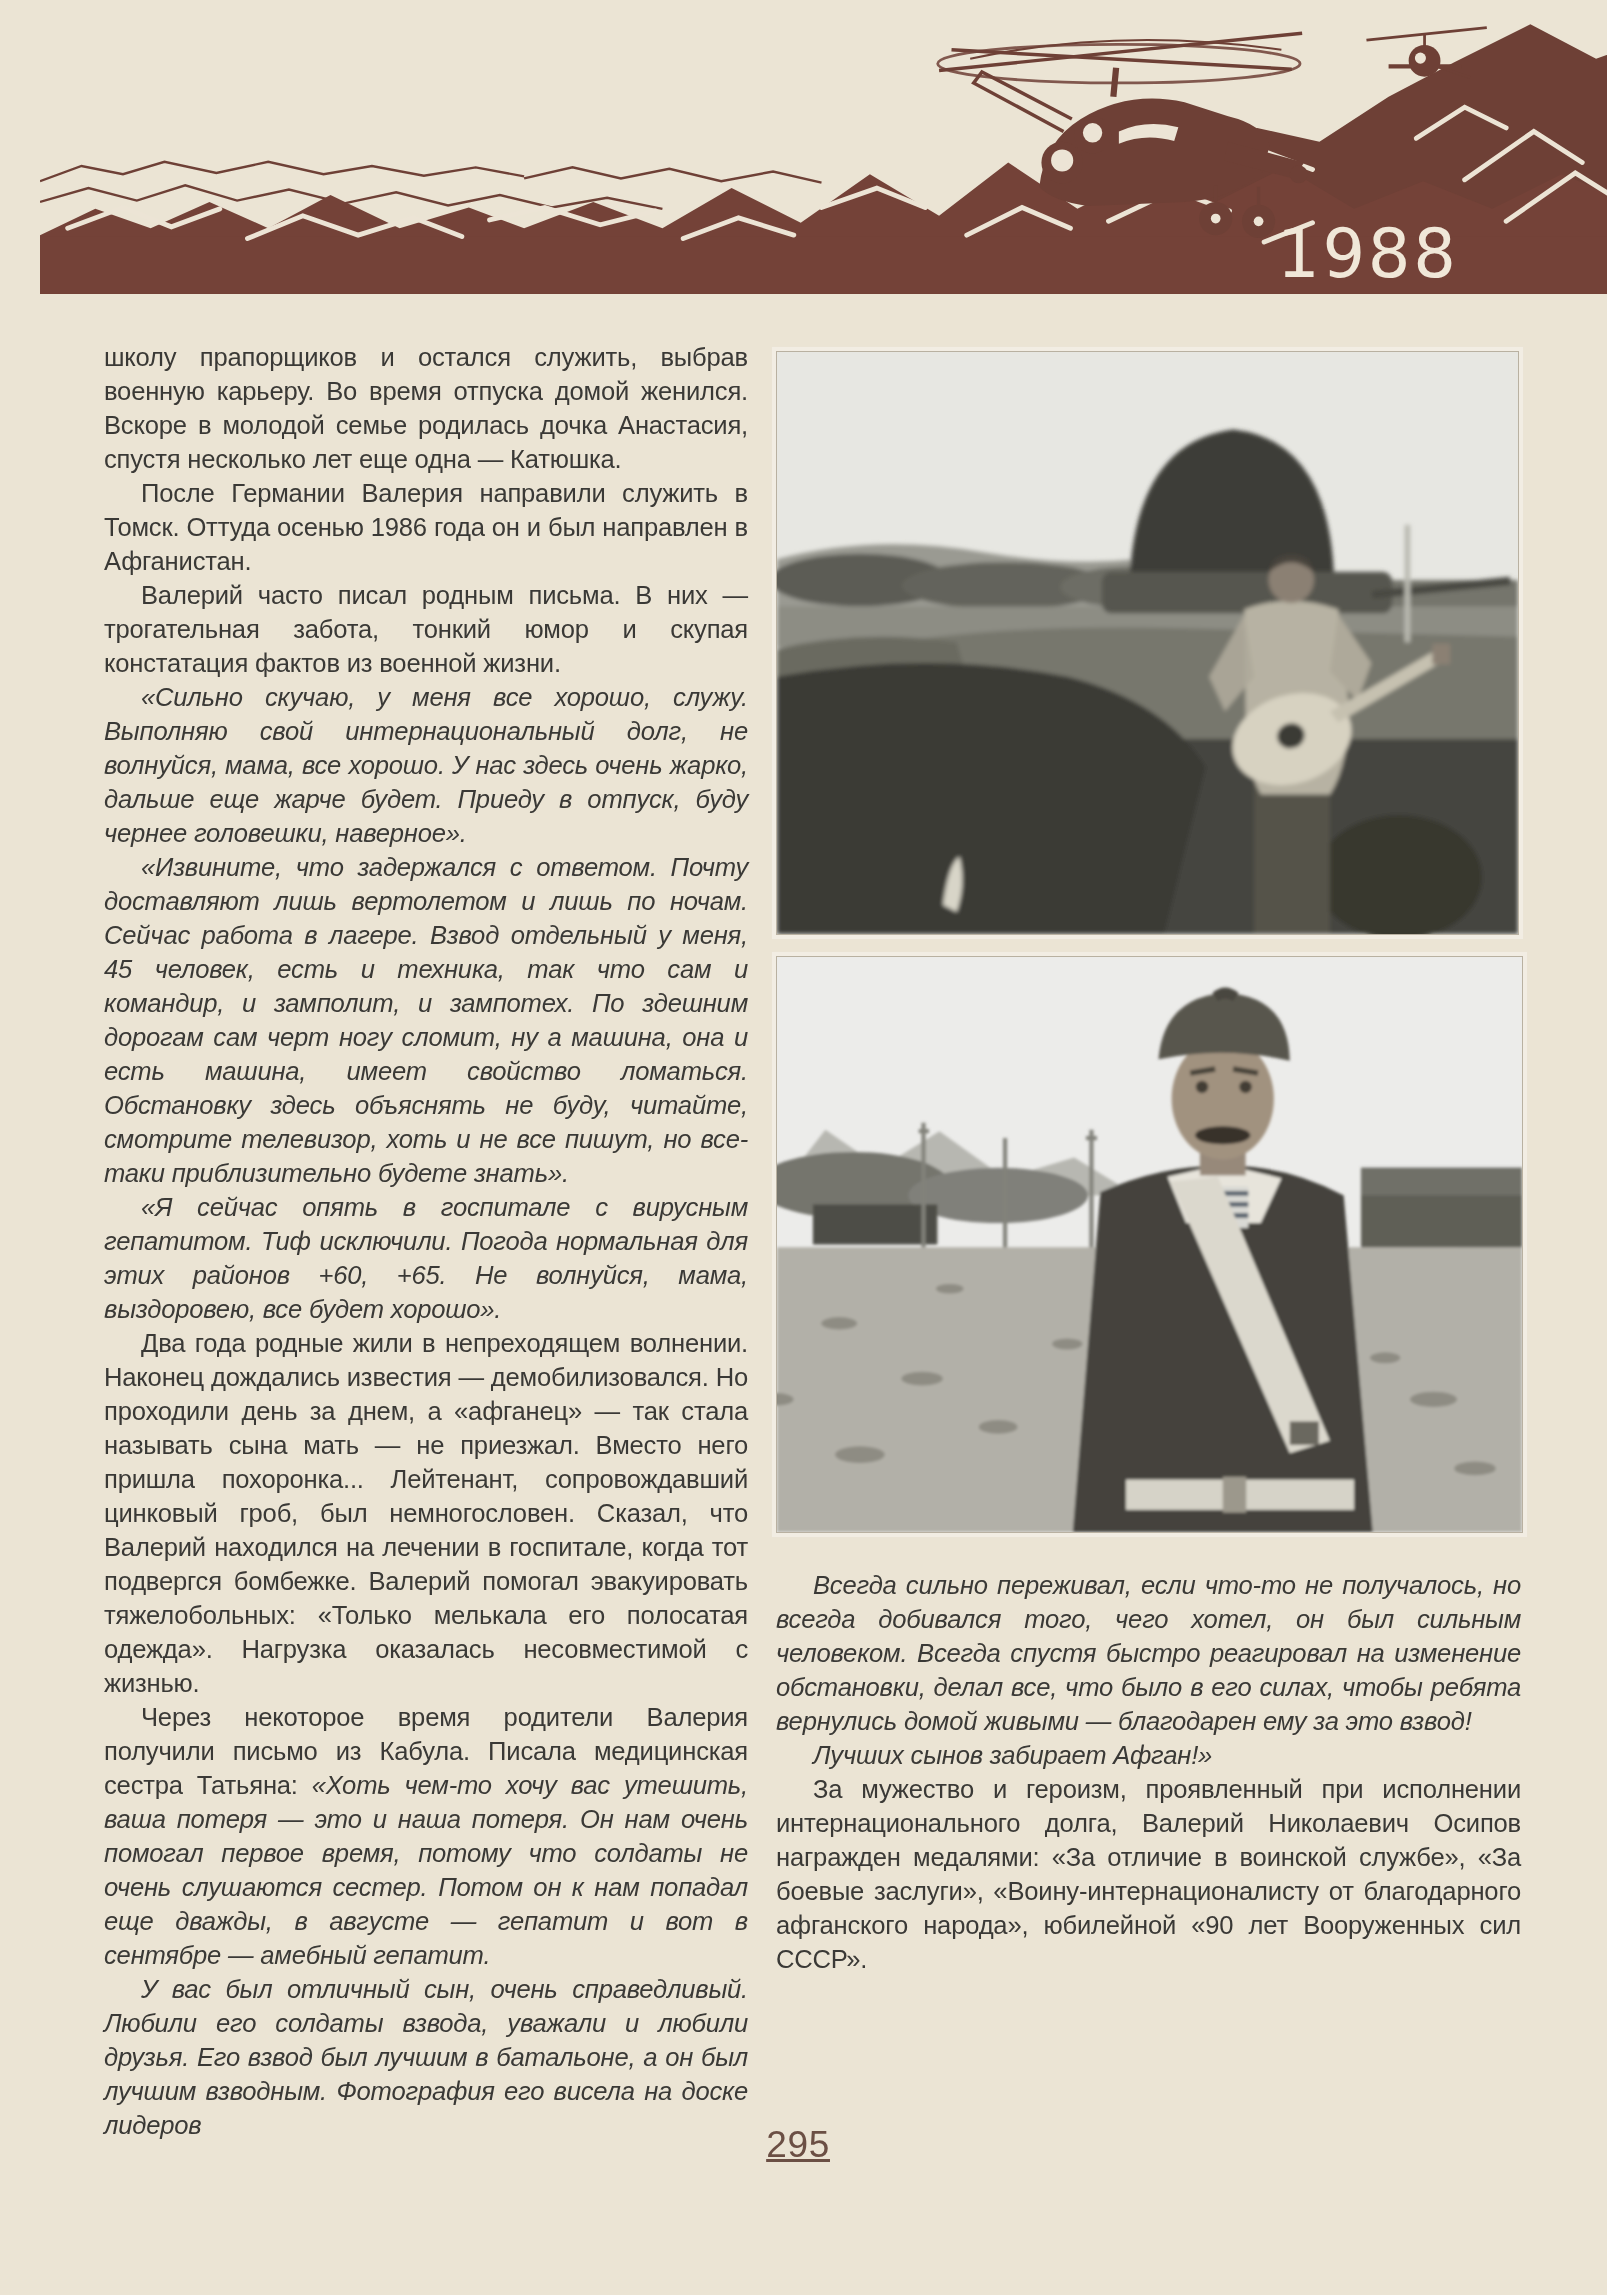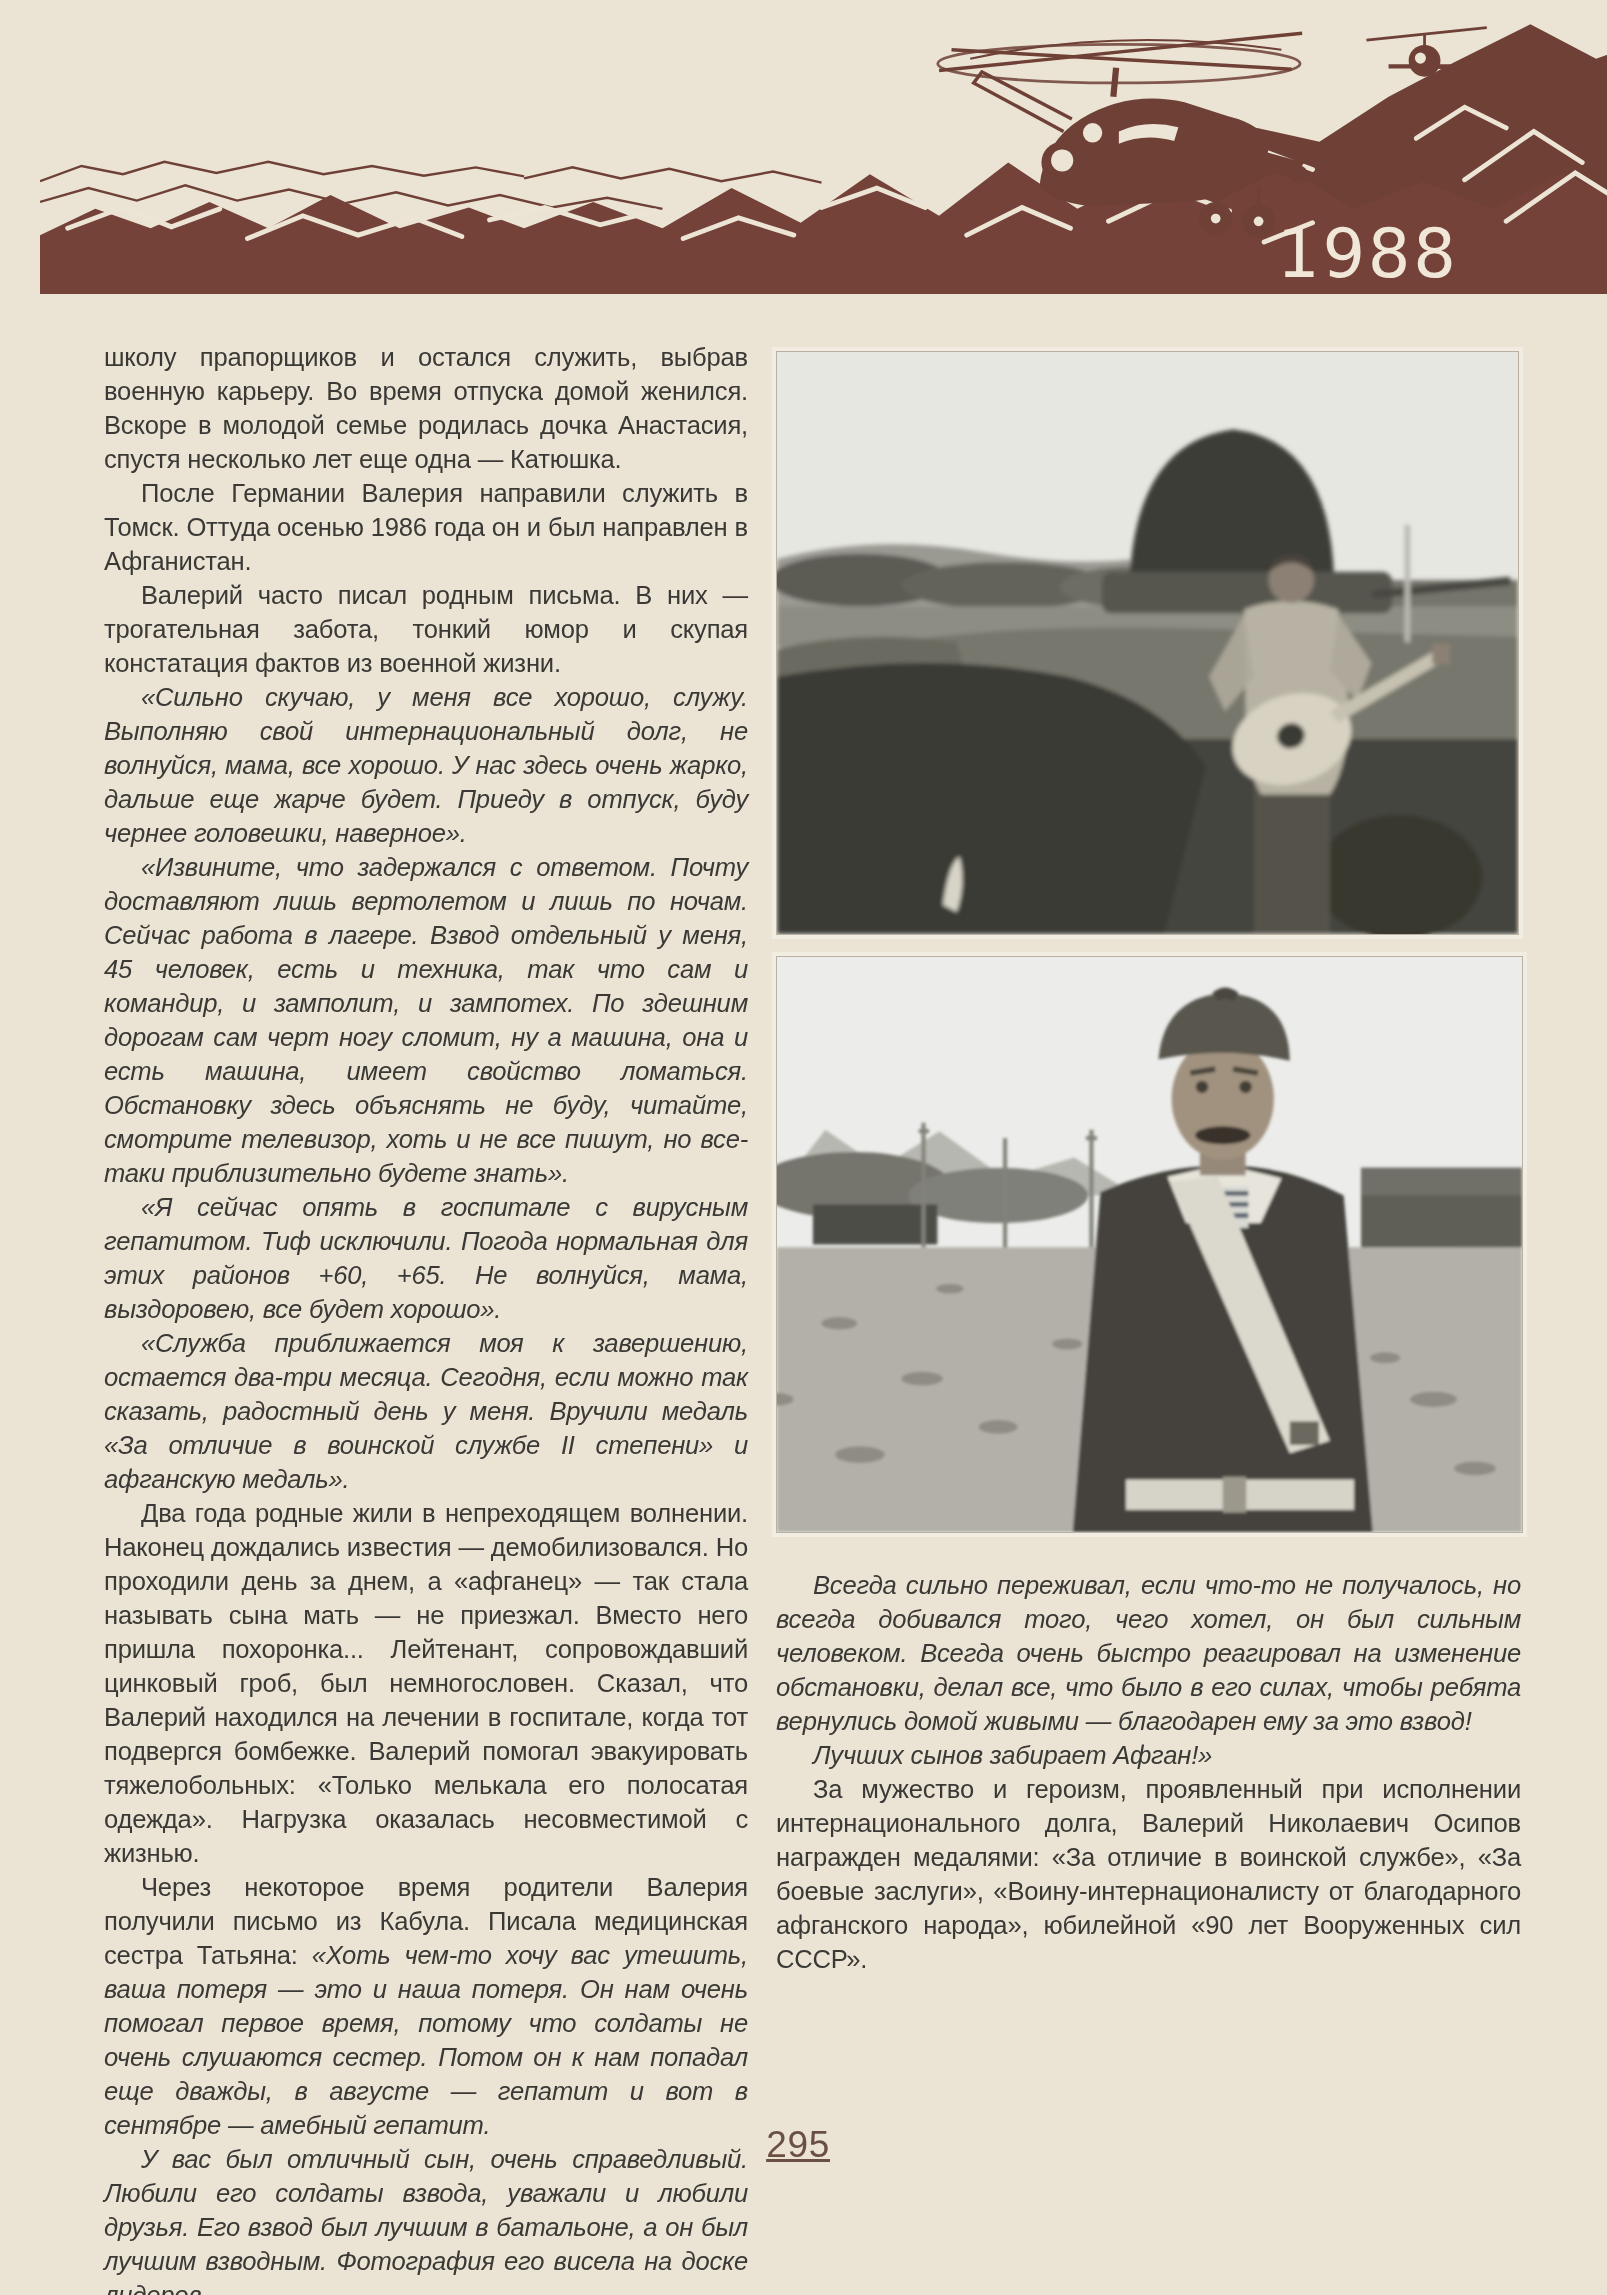--- a/index.html
+++ b/index.html
@@ -124,21 +124,20 @@
   </svg>
 </div>
 
 <div class="column col-left">
     <p class="para"><span class="run-regular">школу прапорщиков и остался служить, выбрав военную карьеру. Во время отпуска домой женился. Вскоре в молодой семье родилась дочка Анастасия, спустя несколько лет еще одна — Катюшка.</span></p>
     <p class="para indent"><span class="run-regular">После Германии Валерия направили служить в Томск. Оттуда осенью 1986 года он и был направлен в Афганистан.</span></p>
     <p class="para indent"><span class="run-regular">Валерий часто писал родным письма. В них — трогательная забота, тонкий юмор и скупая констатация фактов из военной жизни.</span></p>
     <p class="para indent"><span class="run-italic">«Сильно скучаю, у меня все хорошо, служу. Выполняю свой интернациональный долг, не волнуйся, мама, все хорошо. У нас здесь очень жарко, дальше еще жарче будет. Приеду в отпуск, буду чернее головешки, наверное».</span></p>
     <p class="para indent"><span class="run-italic">«Извините, что задержался с ответом. Почту доставляют лишь вертолетом и лишь по ночам. Сейчас работа в лагере. Взвод отдельный у меня, 45 человек, есть и техника, так что сам и командир, и замполит, и зампотех. По здешним дорогам сам черт ногу сломит, ну а машина, она и есть машина, имеет свойство ломаться. Обстановку здесь объяснять не буду, читайте, смотрите телевизор, хоть и не все пишут, но все-таки приблизительно будете знать».</span></p>
     <p class="para indent"><span class="run-italic">«Я сейчас опять в госпитале с вирусным гепатитом. Тиф исключили. Погода нормальная для этих районов +60, +65. Не волнуйся, мама, выздоровею, все будет хорошо».</span></p>
-    <p class="para indent"><span class="run-italic">«Служба приближается моя к завершению, остается два-три месяца. Сегодня, если можно так сказать, радостный день у меня. Вручили медаль «За отличие в воинской службе II степени» и афганскую медаль».</span></p>
     <p class="para indent"><span class="run-regular">Два года родные жили в непреходящем волнении. Наконец дождались известия — демобилизовался. Но проходили день за днем, а «афганец» — так стала называть сына мать — не приезжал. Вместо него пришла похоронка... Лейтенант, сопровождавший цинковый гроб, был немногословен. Сказал, что Валерий находился на лечении в госпитале, когда тот подвергся бомбежке. Валерий помогал эвакуировать тяжелобольных: «Только мелькала его полосатая одежда». Нагрузка оказалась несовместимой с жизнью.</span></p>
     <p class="para indent"><span class="run-regular">Через некоторое время родители Валерия получили письмо из Кабула. Писала медицинская сестра Татьяна: </span><span class="run-italic">«Хоть чем-то хочу вас утешить, ваша потеря — это и наша потеря. Он нам очень помогал первое время, потому что солдаты не очень слушаются сестер. Потом он к нам попадал еще дважды, в августе — гепатит и вот в сентябре — амебный гепатит.</span></p>
     <p class="para indent"><span class="run-italic">У вас был отличный сын, очень справедливый. Любили его солдаты взвода, уважали и любили друзья. Его взвод был лучшим в батальоне, а он был лучшим взводным. Фотография его висела на доске лидеров</span></p>
   </div>
 
 <div class="photo photo-1">
   <svg viewBox="0 0 1072 842" preserveAspectRatio="none">
     <defs>
       <filter id="soft1" x="-5%" y="-5%" width="110%" height="110%">
           <feGaussianBlur stdDeviation="3"></feGaussianBlur>
@@ -259,19 +258,19 @@
         <path d="M598,168 L634,162 M660,162 L696,168" stroke="#4a443a" stroke-width="8"></path>
 
         <path d="M552,148 Q560,58 648,52 Q740,56 742,150 Q645,128 552,148 Z" fill="#59564e"></path>
         <path d="M630,52 Q648,36 668,52 L660,64 Q648,56 638,64 Z" fill="#4a473f"></path>
       </g>
     </g>
   </svg>
 </div>
 
 <div class="column col-right">
-    <p class="para indent"><span class="run-italic">Всегда сильно переживал, если что-то не получалось, но всегда добивался того, чего хотел, он был сильным человеком. Всегда очень быстро реагировал на изменение обстановки, делал все, что было в его силах, чтобы ребята вернулись домой живыми — благодарен ему за это взвод!</span></p>
+    <p class="para indent"><span class="run-italic">Всегда сильно переживал, если что-то не получалось, но всегда добивался того, чего хотел, он был сильным человеком. Всегда спустя быстро реагировал на изменение обстановки, делал все, что было в его силах, чтобы ребята вернулись домой живыми — благодарен ему за это взвод!</span></p>
     <p class="para indent"><span class="run-italic">Лучших сынов забирает Афган!»</span></p>
     <p class="para indent"><span class="run-regular">За мужество и героизм, проявленный при исполнении интернационального долга, Валерий Николаевич Осипов награжден медалями: «За отличие в воинской службе», «За боевые заслуги», «Воину-интернационалисту от благодарного афганского народа», юбилейной «90 лет Вооруженных сил СССР».</span></p>
   </div>
 
 <div class="page-number">295</div>
 
 
 </body></html>

